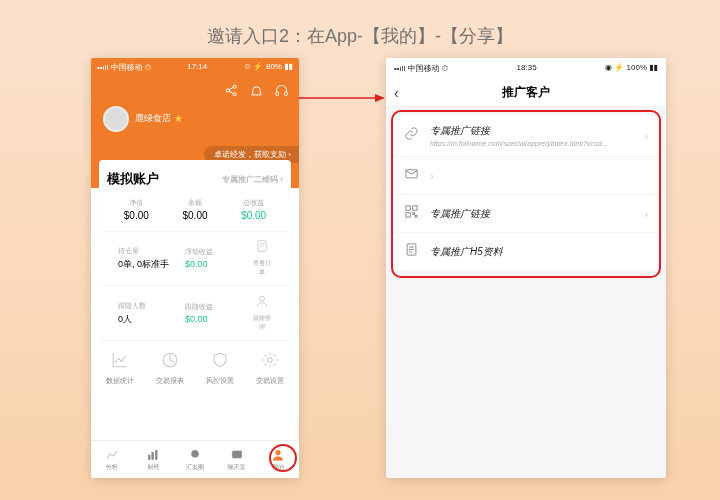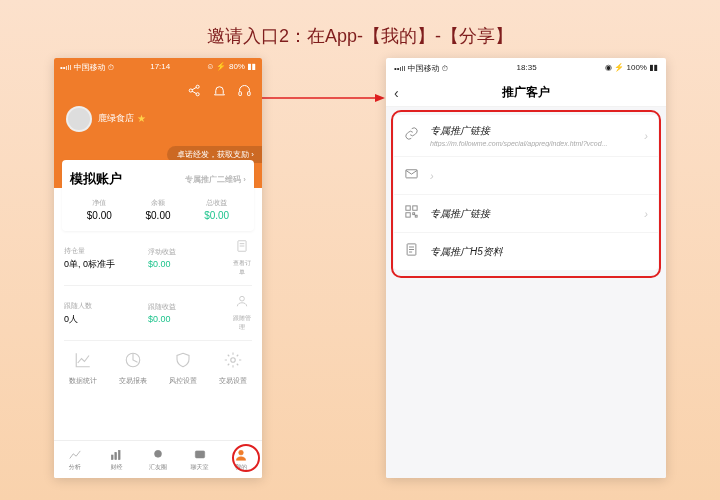--- a/index.html
+++ b/index.html
@@ -1,43 +1,43 @@
 <!DOCTYPE html>
 <html><head>
   <meta charset="utf-8">
   <style>
     * { margin: 0; padding: 0; box-sizing: border-box; }
     body { width: 720px; height: 500px; background: linear-gradient(180deg, #FCE1CC, #F9D2AC); font-family: -apple-system, "Helvetica Neue", sans-serif; position: relative; }
-    .caption { color: #7f1d1d; text-align: center; font-size: 18px; padding: 24px 0 10px; }
+    .caption { color: #737373; text-align: center; font-size: 18px; padding: 24px 0 10px; }
     .arrow { position: absolute; top: 90px; left: 225px; width: 160px; height: 20px; }
     .arrow-line { stroke: #e02020; stroke-width: 1.6; fill: none; }
     .arrow-head { fill: #e02020; }
     .phones { display: flex; justify-content: space-between; padding: 0 54px; }
-    .phone { background: #fff; border-radius: 2px; box-shadow: 0 2px 12px rgba(0,0,0,.15); overflow: hidden; }
+    .phone { background: #fff; border-radius: 2px; box-shadow: 0 2px 12px rgba(0,0,0,.15); overflow: hidden; margin-left: 37px; }
     .phone1 { width: 208px; height: 420px; position: relative; }
     .phone2 { width: 280px; height: 420px; position: relative; }
     .outline-red { position: absolute; border: 2px solid #e02020; border-radius: 10px; }
     
     .p1-hdr { background: #f07c2a; height: 130px; position: relative; color: #fff; }
     .p1-status { display: flex; justify-content: space-between; padding: 4px 6px; font-size: 8px; }
     .p1-icons { display: flex; gap: 10px; justify-content: flex-end; padding: 6px 10px; }
     .p1-icons svg { width: 15px; height: 15px; stroke: #fff; fill: none; stroke-width: 1.6; }
     .p1-avatar { width: 26px; height: 26px; border-radius: 50%; background: #ddd; border: 2px solid rgba(255,255,255,.5); position: absolute; left: 12px; top: 48px; }
     .p1-name { position: absolute; left: 44px; top: 54px; font-size: 9px; display: flex; align-items: center; gap: 3px; }
     .p1-star { color: #ffd24a; font-size: 10px; }
     .p1-pill { position: absolute; right: 0; top: 88px; font-size: 8px; background: rgba(0,0,0,.15); padding: 3px 8px 3px 10px; border-radius: 10px 0 0 10px; }
     .p1-card { background: #fff; border-radius: 4px; margin: -28px 8px 0; padding: 10px 8px; box-shadow: 0 1px 3px rgba(0,0,0,.05); position: relative; z-index: 2; }
     .p1-title { font-size: 13px; font-weight: 600; display: flex; justify-content: space-between; align-items: center; gap: 24px; }
     .p1-become { font-size: 8px; color: #bbb; }
     .p1-row3 { display: flex; justify-content: space-between; margin-top: 10px; }
     .p1-col { flex: 1; text-align: center; }
     .p1-lab { font-size: 7px; color: #aaa; }
     .p1-val { font-size: 10px; margin-top: 2px; }
     .p1-green { color: #1FC48D; }
-    .p1-sec { display: flex; padding: 8px 10px; align-items: center; }
+    .p1-sec { display: flex; padding: 8px 27px; align-items: center; }
     .p1-sec-col { flex: 1; }
     .p1-sec-lab { font-size: 7px; color: #aaa; }
     .p1-sec-val { font-size: 9px; margin-top: 2px; }
     .p1-sec-icon { width: 20px; text-align: center; }
     .p1-sec-icon svg { width: 14px; height: 14px; stroke: #c7c7c7; fill: none; stroke-width: 1.5; }
     .p1-icn-lab { font-size: 6px; color: #aaa; margin-top: 2px; }
     .p1-hr { border-top: 1px solid #f1f1f1; margin: 0 10px; }
     .p1-grid4 { display: flex; padding: 10px 4px; }
     .p1-g { flex: 1; text-align: center; }
     .p1-g svg { width: 18px; height: 18px; stroke: #c9c9c9; fill: none; stroke-width: 1.5; }

